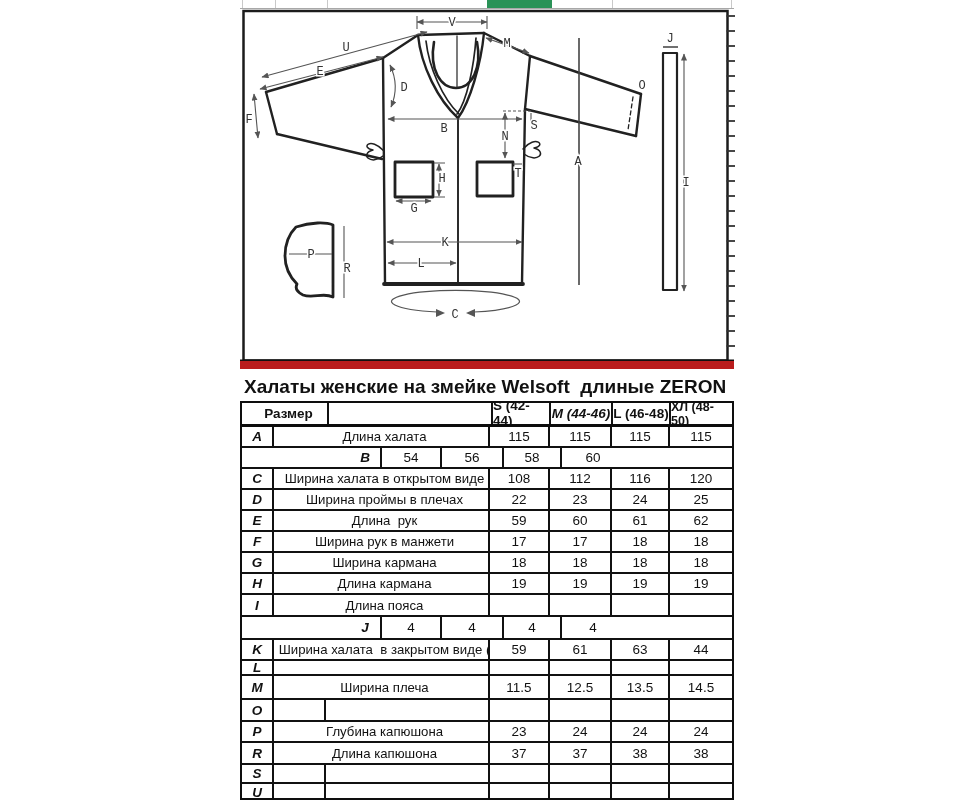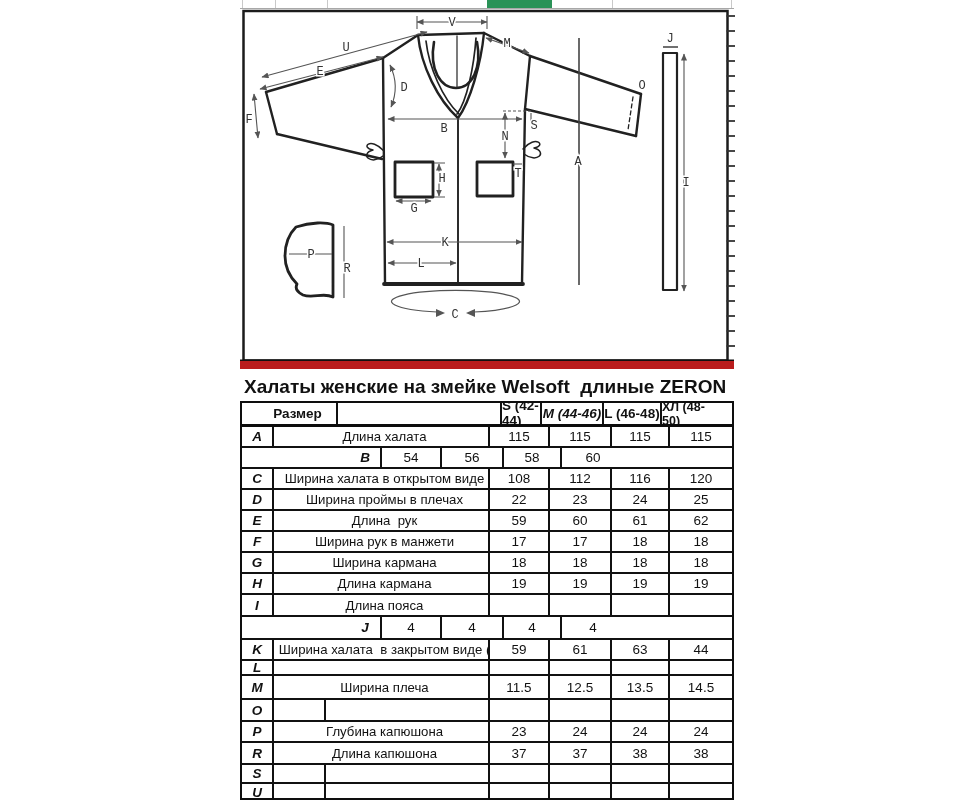--- a/index.html
+++ b/index.html
@@ -27,21 +27,21 @@
     position:absolute;left:240px;top:401px;width:494px;height:399px;
     border:2px solid #0e0e0e;box-sizing:border-box;overflow:hidden;
     background:#fff;
   }
   .trow{display:flex;border-bottom:2px solid #111;box-sizing:border-box;justify-content:center;}
   .trow > div{box-sizing:border-box;border-right:2px solid #111;display:flex;align-items:center;justify-content:center;overflow:hidden;}
   .trow > div.last{border-right:none;}
   .hrow{height:24px;border-bottom:3px solid #0c0c0c;font-weight:bold;font-size:13.5px;}
   .h-razmer{width:84px;justify-content:flex-start;align-items:flex-end;padding:0 0 1px 5px;}
   .h-empty{width:164px;}
-  .h-s{width:40px;align-items:flex-end;padding-bottom:1px;}
+  .h-s{width:58px;align-items:flex-end;padding-bottom:1px;}
   .h-m{width:62px;align-items:flex-end;padding-bottom:1px;font-style:italic;}
   .h-l{width:58px;align-items:flex-end;padding-bottom:1px;}
   .h-xl{width:58px;font-size:12.5px;}
   .c-letter{width:32px;font-weight:bold;font-style:italic;font-size:13.5px;}
   .c-label{width:216px;justify-content:flex-start;padding-left:7px;font-size:13.2px;white-space:pre;}
   .c-spacer{width:52px;}
   .c-labelrest{width:164px;}
   .c-v0{width:60px;font-size:13.5px;}
   .c-v1{width:62px;font-size:13.5px;}
   .c-v2{width:58px;font-size:13.5px;}

